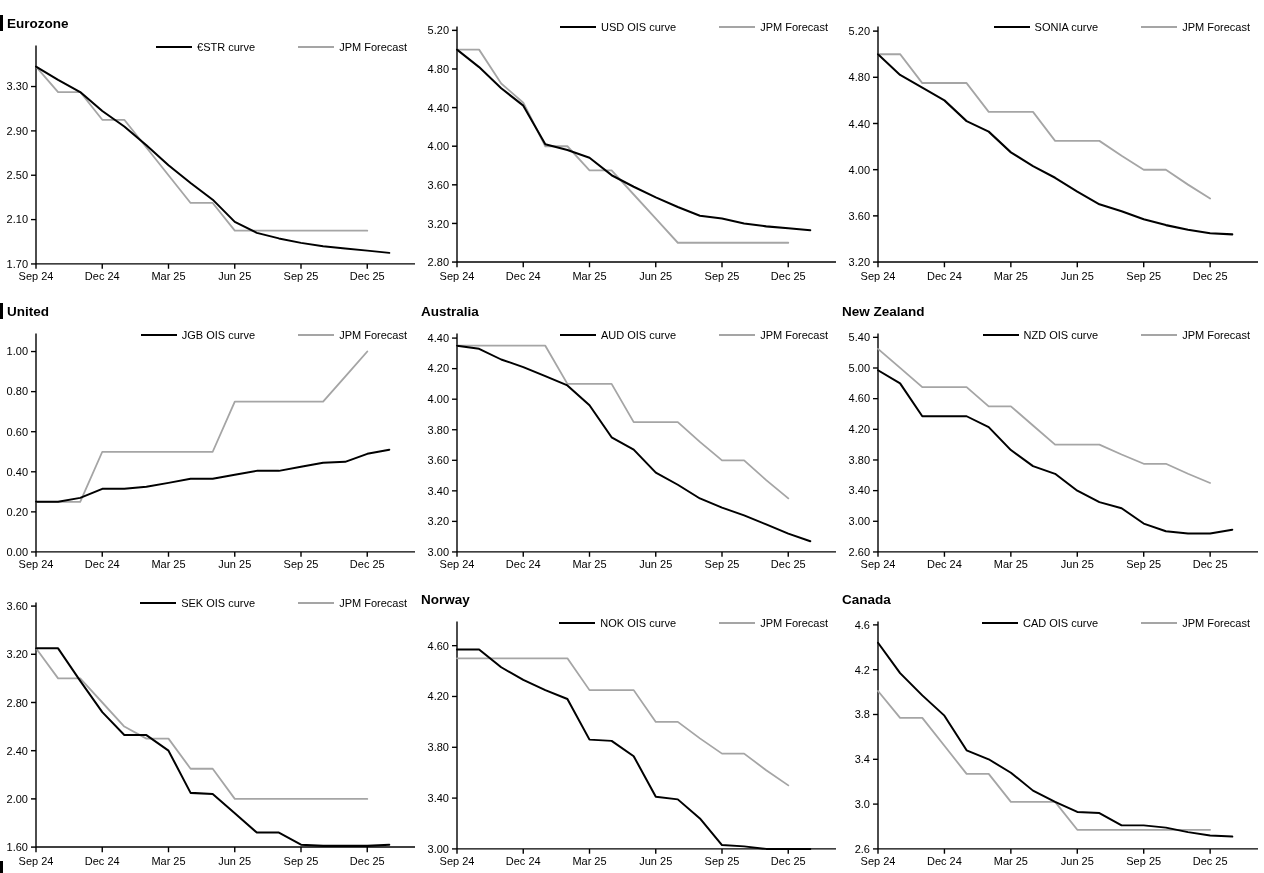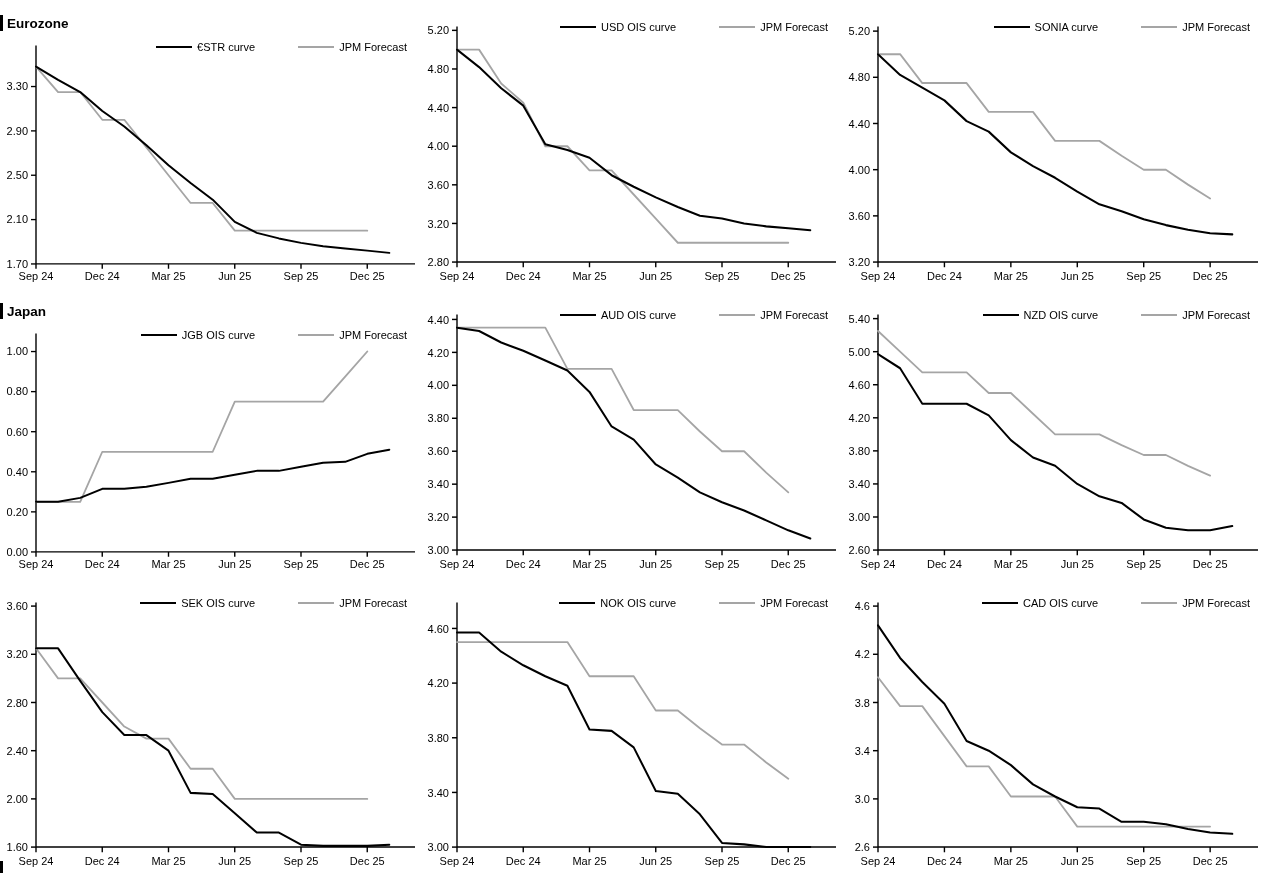--- a/index.html
+++ b/index.html
@@ -156,21 +156,21 @@
           <line x1="36" y1="13" x2="36" y2="240" stroke="#000000" stroke-width="1.4"></line>
           <line x1="36" y1="240" x2="416" y2="240" stroke="#000000" stroke-width="1.4"></line>
           <polyline points="36.0,39.7 58.1,39.7 80.3,67.5 102.4,67.5 124.6,67.5 146.7,95.3 168.9,95.3 191.0,95.3 213.1,123.2 235.3,123.2 257.4,123.2 279.6,137.6 301.7,151.0 323.9,151.0 346.0,165.4 368.1,178.8" fill="none" stroke="#a5a5a5" stroke-width="1.8" stroke-linejoin="round" stroke-linecap="round"></polyline>
           <polyline points="36.0,39.7 58.1,59.7 80.3,72.0 102.4,84.2 124.6,104.2 146.7,114.3 168.9,134.3 191.0,147.6 213.1,158.8 235.3,172.1 257.4,184.4 279.6,191.0 301.7,198.8 323.9,204.4 346.0,208.8 368.1,212.2 390.3,213.3" fill="none" stroke="#000000" stroke-width="2" stroke-linejoin="round" stroke-linecap="round"></polyline>
         </svg>
     </div>
   </div>
     <div class="cell">
     <div class="title-row">
       <span class="title-bar"></span>
-      <span class="chart-title">Japan</span>
+      <span class="chart-title">United</span>
     </div>
     <div class="plot-wrap">
       <div class="legend">
         <span class="legend-item">
           <span class="swatch" style="border-top-color: rgb(0, 0, 0);"></span>
           <span class="legend-label">JGB OIS curve</span>
         </span>
         <span class="legend-item">
           <span class="swatch" style="border-top-color: rgb(165, 165, 165);"></span>
           <span class="legend-label">JPM Forecast</span>
@@ -202,20 +202,24 @@
           <line x1="367.25" y1="240" x2="367.25" y2="245" stroke="#000000" stroke-width="1.4"></line>
           <text x="367.25" y="257" text-anchor="middle">Dec 25</text>
           <line x1="36" y1="13" x2="36" y2="240" stroke="#000000" stroke-width="1.4"></line>
           <line x1="36" y1="240" x2="415" y2="240" stroke="#000000" stroke-width="1.4"></line>
           <polyline points="36.0,187.9 58.1,187.9 80.2,187.9 102.3,135.9 124.3,135.9 146.4,135.9 168.5,135.9 190.6,135.9 212.7,135.9 234.8,83.8 256.8,83.8 278.9,83.8 301.0,83.8 323.1,83.8 345.2,57.8 367.3,31.7" fill="none" stroke="#a5a5a5" stroke-width="1.8" stroke-linejoin="round" stroke-linecap="round"></polyline>
           <polyline points="36.0,187.9 58.1,187.9 80.2,183.8 102.3,174.4 124.3,174.4 146.4,172.3 168.5,168.2 190.6,164.0 212.7,164.0 234.8,159.8 256.8,155.7 278.9,155.7 301.0,151.5 323.1,147.3 345.2,146.3 367.3,138.0 389.3,133.8" fill="none" stroke="#000000" stroke-width="2" stroke-linejoin="round" stroke-linecap="round"></polyline>
         </svg>
     </div>
   </div>
     <div class="cell">
+    <div class="title-row">
+
+      <span class="chart-title">Australia</span>
+    </div>
     <div class="plot-wrap">
       <div class="legend">
         <span class="legend-item">
           <span class="swatch" style="border-top-color: rgb(0, 0, 0);"></span>
           <span class="legend-label">AUD OIS curve</span>
         </span>
         <span class="legend-item">
           <span class="swatch" style="border-top-color: rgb(165, 165, 165);"></span>
           <span class="legend-label">JPM Forecast</span>
         </span>
@@ -250,20 +254,24 @@
           <line x1="367.25" y1="240" x2="367.25" y2="245" stroke="#000000" stroke-width="1.4"></line>
           <text x="367.25" y="257" text-anchor="middle">Dec 25</text>
           <line x1="36" y1="13" x2="36" y2="240" stroke="#000000" stroke-width="1.4"></line>
           <line x1="36" y1="240" x2="415" y2="240" stroke="#000000" stroke-width="1.4"></line>
           <polyline points="36.0,25.7 58.1,25.7 80.2,25.7 102.3,25.7 124.3,25.7 146.4,65.4 168.5,65.4 190.6,65.4 212.7,105.1 234.8,105.1 256.8,105.1 278.9,125.7 301.0,144.8 323.1,144.8 345.2,165.4 367.3,184.4" fill="none" stroke="#a5a5a5" stroke-width="1.8" stroke-linejoin="round" stroke-linecap="round"></polyline>
           <polyline points="36.0,25.7 58.1,28.9 80.2,40.0 102.3,47.9 124.3,57.4 146.4,67.0 168.5,87.6 190.6,120.9 212.7,133.6 234.8,157.5 256.8,170.2 278.9,184.4 301.0,194.0 323.1,201.9 345.2,211.4 367.3,221.0 389.3,228.9" fill="none" stroke="#000000" stroke-width="2" stroke-linejoin="round" stroke-linecap="round"></polyline>
         </svg>
     </div>
   </div>
     <div class="cell">
+    <div class="title-row">
+
+      <span class="chart-title">New Zealand</span>
+    </div>
     <div class="plot-wrap">
       <div class="legend">
         <span class="legend-item">
           <span class="swatch" style="border-top-color: rgb(0, 0, 0);"></span>
           <span class="legend-label">NZD OIS curve</span>
         </span>
         <span class="legend-item">
           <span class="swatch" style="border-top-color: rgb(165, 165, 165);"></span>
           <span class="legend-label">JPM Forecast</span>
         </span>
@@ -342,20 +350,24 @@
           <line x1="367.25" y1="249" x2="367.25" y2="254" stroke="#000000" stroke-width="1.4"></line>
           <text x="367.25" y="266" text-anchor="middle">Dec 25</text>
           <line x1="36" y1="13" x2="36" y2="249" stroke="#000000" stroke-width="1.4"></line>
           <line x1="36" y1="249" x2="415" y2="249" stroke="#000000" stroke-width="1.4"></line>
           <polyline points="36.0,57.2 58.1,86.2 80.2,86.2 102.3,109.5 124.3,132.7 146.4,144.4 168.5,144.4 190.6,173.4 212.7,173.4 234.8,202.5 256.8,202.5 278.9,202.5 301.0,202.5 323.1,202.5 345.2,202.5 367.3,202.5" fill="none" stroke="#a5a5a5" stroke-width="1.8" stroke-linejoin="round" stroke-linecap="round"></polyline>
           <polyline points="36.0,57.2 58.1,57.2 80.2,88.6 102.3,118.8 124.3,140.9 146.4,140.9 168.5,156.0 190.6,196.7 212.7,197.8 234.8,216.4 256.8,235.0 278.9,235.0 301.0,246.7 323.1,247.8 345.2,247.8 367.3,247.8 389.3,246.7" fill="none" stroke="#000000" stroke-width="2" stroke-linejoin="round" stroke-linecap="round"></polyline>
         </svg>
     </div>
   </div>
     <div class="cell">
+    <div class="title-row">
+
+      <span class="chart-title">Norway</span>
+    </div>
     <div class="plot-wrap">
       <div class="legend">
         <span class="legend-item">
           <span class="swatch" style="border-top-color: rgb(0, 0, 0);"></span>
           <span class="legend-label">NOK OIS curve</span>
         </span>
         <span class="legend-item">
           <span class="swatch" style="border-top-color: rgb(165, 165, 165);"></span>
           <span class="legend-label">JPM Forecast</span>
         </span>
@@ -384,20 +396,24 @@
           <line x1="367.25" y1="249" x2="367.25" y2="254" stroke="#000000" stroke-width="1.4"></line>
           <text x="367.25" y="266" text-anchor="middle">Dec 25</text>
           <line x1="36" y1="13" x2="36" y2="249" stroke="#000000" stroke-width="1.4"></line>
           <line x1="36" y1="249" x2="415" y2="249" stroke="#000000" stroke-width="1.4"></line>
           <polyline points="36.0,51.2 58.1,51.2 80.2,51.2 102.3,51.2 124.3,51.2 146.4,51.2 168.5,84.2 190.6,84.2 212.7,84.2 234.8,117.2 256.8,117.2 278.9,134.3 301.0,150.1 323.1,150.1 345.2,167.3 367.3,183.1" fill="none" stroke="#a5a5a5" stroke-width="1.8" stroke-linejoin="round" stroke-linecap="round"></polyline>
           <polyline points="36.0,42.0 58.1,42.0 80.2,60.5 102.3,73.6 124.3,84.2 146.4,93.4 168.5,135.6 190.6,136.9 212.7,152.8 234.8,194.9 256.8,197.6 278.9,217.4 301.0,245.0 323.1,246.4 345.2,249.0 367.3,249.0 389.3,249.0" fill="none" stroke="#000000" stroke-width="2" stroke-linejoin="round" stroke-linecap="round"></polyline>
         </svg>
     </div>
   </div>
     <div class="cell">
+    <div class="title-row">
+
+      <span class="chart-title">Canada</span>
+    </div>
     <div class="plot-wrap">
       <div class="legend">
         <span class="legend-item">
           <span class="swatch" style="border-top-color: rgb(0, 0, 0);"></span>
           <span class="legend-label">CAD OIS curve</span>
         </span>
         <span class="legend-item">
           <span class="swatch" style="border-top-color: rgb(165, 165, 165);"></span>
           <span class="legend-label">JPM Forecast</span>
         </span>

